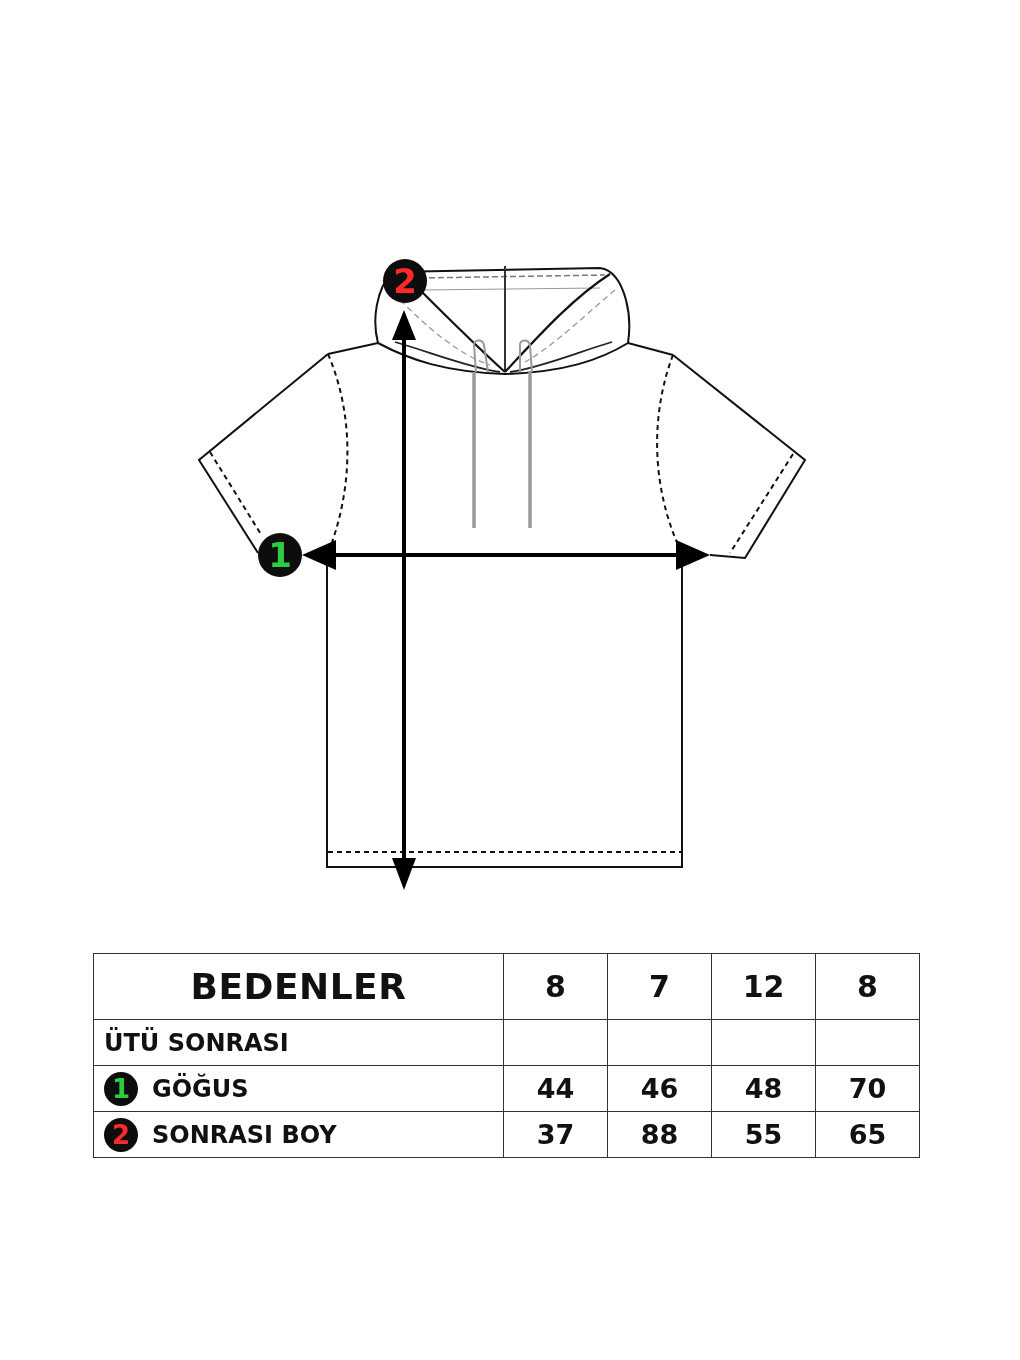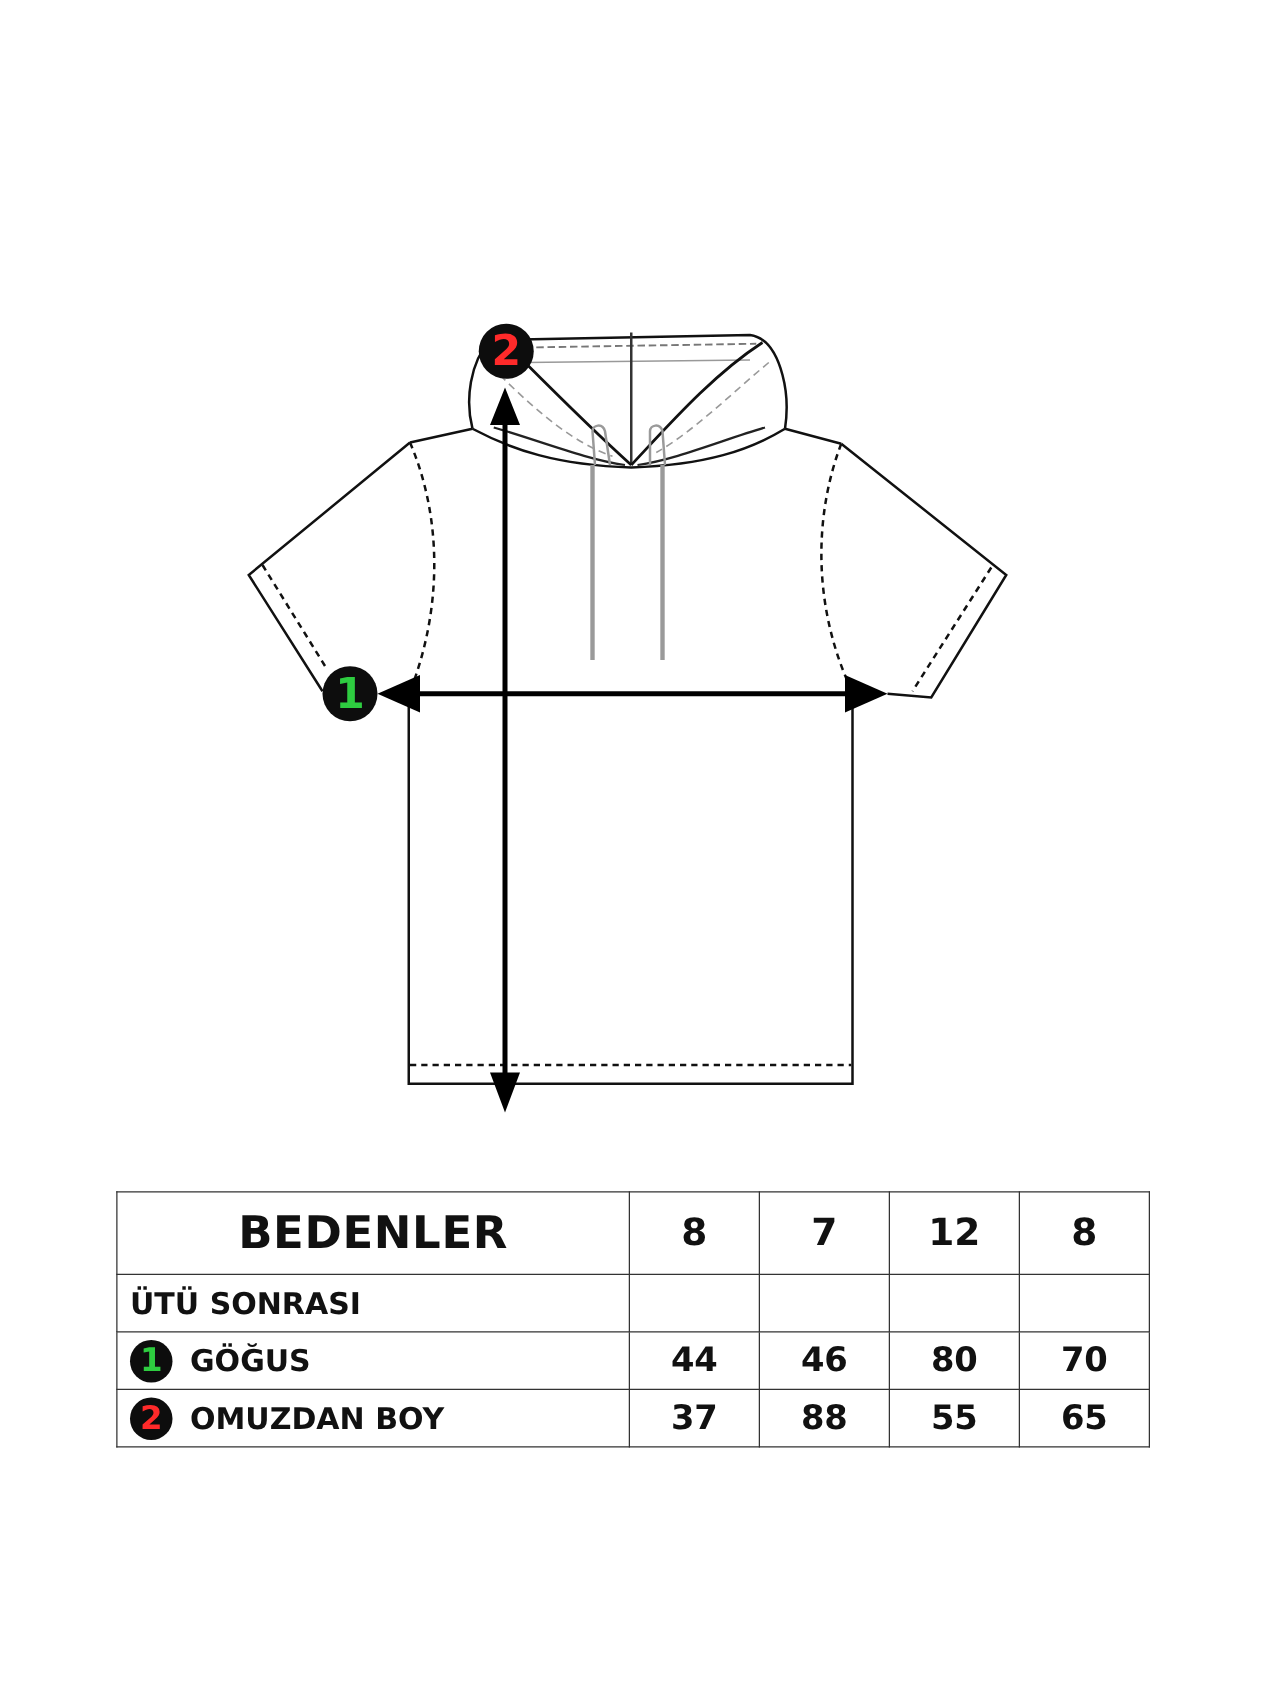--- a/index.html
+++ b/index.html
@@ -196,30 +196,30 @@
     <td class="row-label">
       <div class="label-inner">
         <span class="mini-marker">
           <span style="color:#2ecc40;">1</span>
         </span>
         <span>GÖĞUS</span>
       </div>
     </td>
     <td class="value-cell">44</td>
     <td class="value-cell">46</td>
-    <td class="value-cell">80</td>
+    <td class="value-cell">48</td>
     <td class="value-cell">70</td>
   </tr>
   <tr>
     <td class="row-label">
       <div class="label-inner">
         <span class="mini-marker">
           <span style="color:#ff2a2a;">2</span>
         </span>
-        <span>OMUZDAN BOY</span>
+        <span>SONRASI BOY</span>
       </div>
     </td>
     <td class="value-cell">37</td>
     <td class="value-cell">88</td>
     <td class="value-cell">55</td>
     <td class="value-cell">65</td>
   </tr>
 </tbody>
   </table>
 

